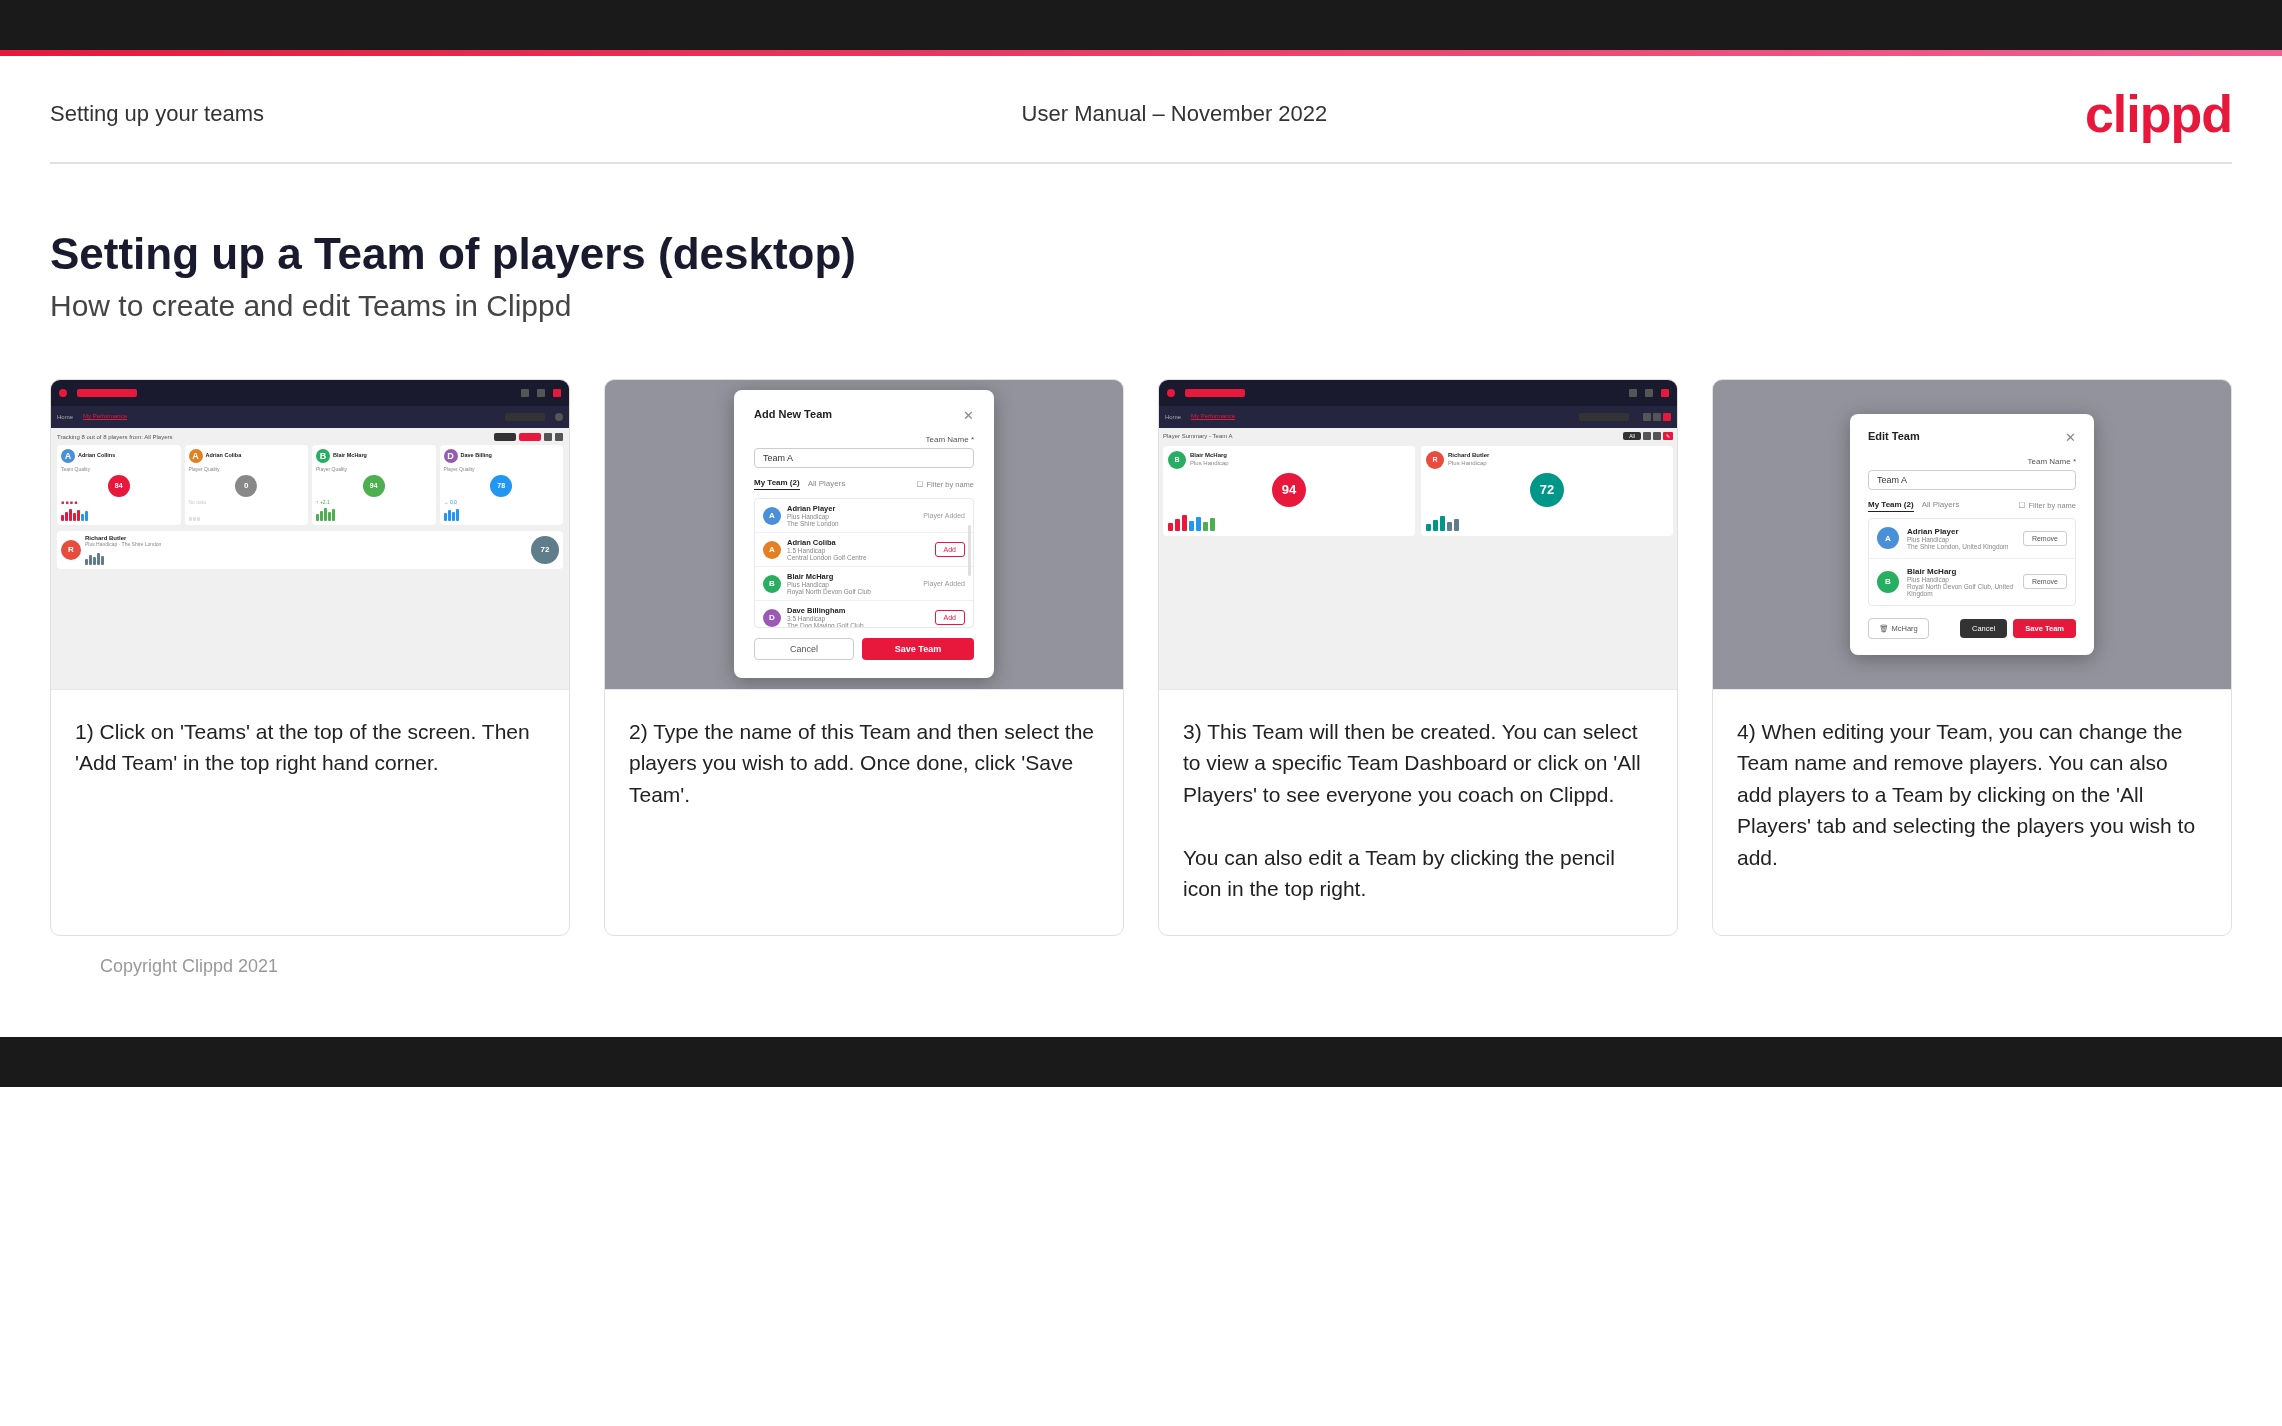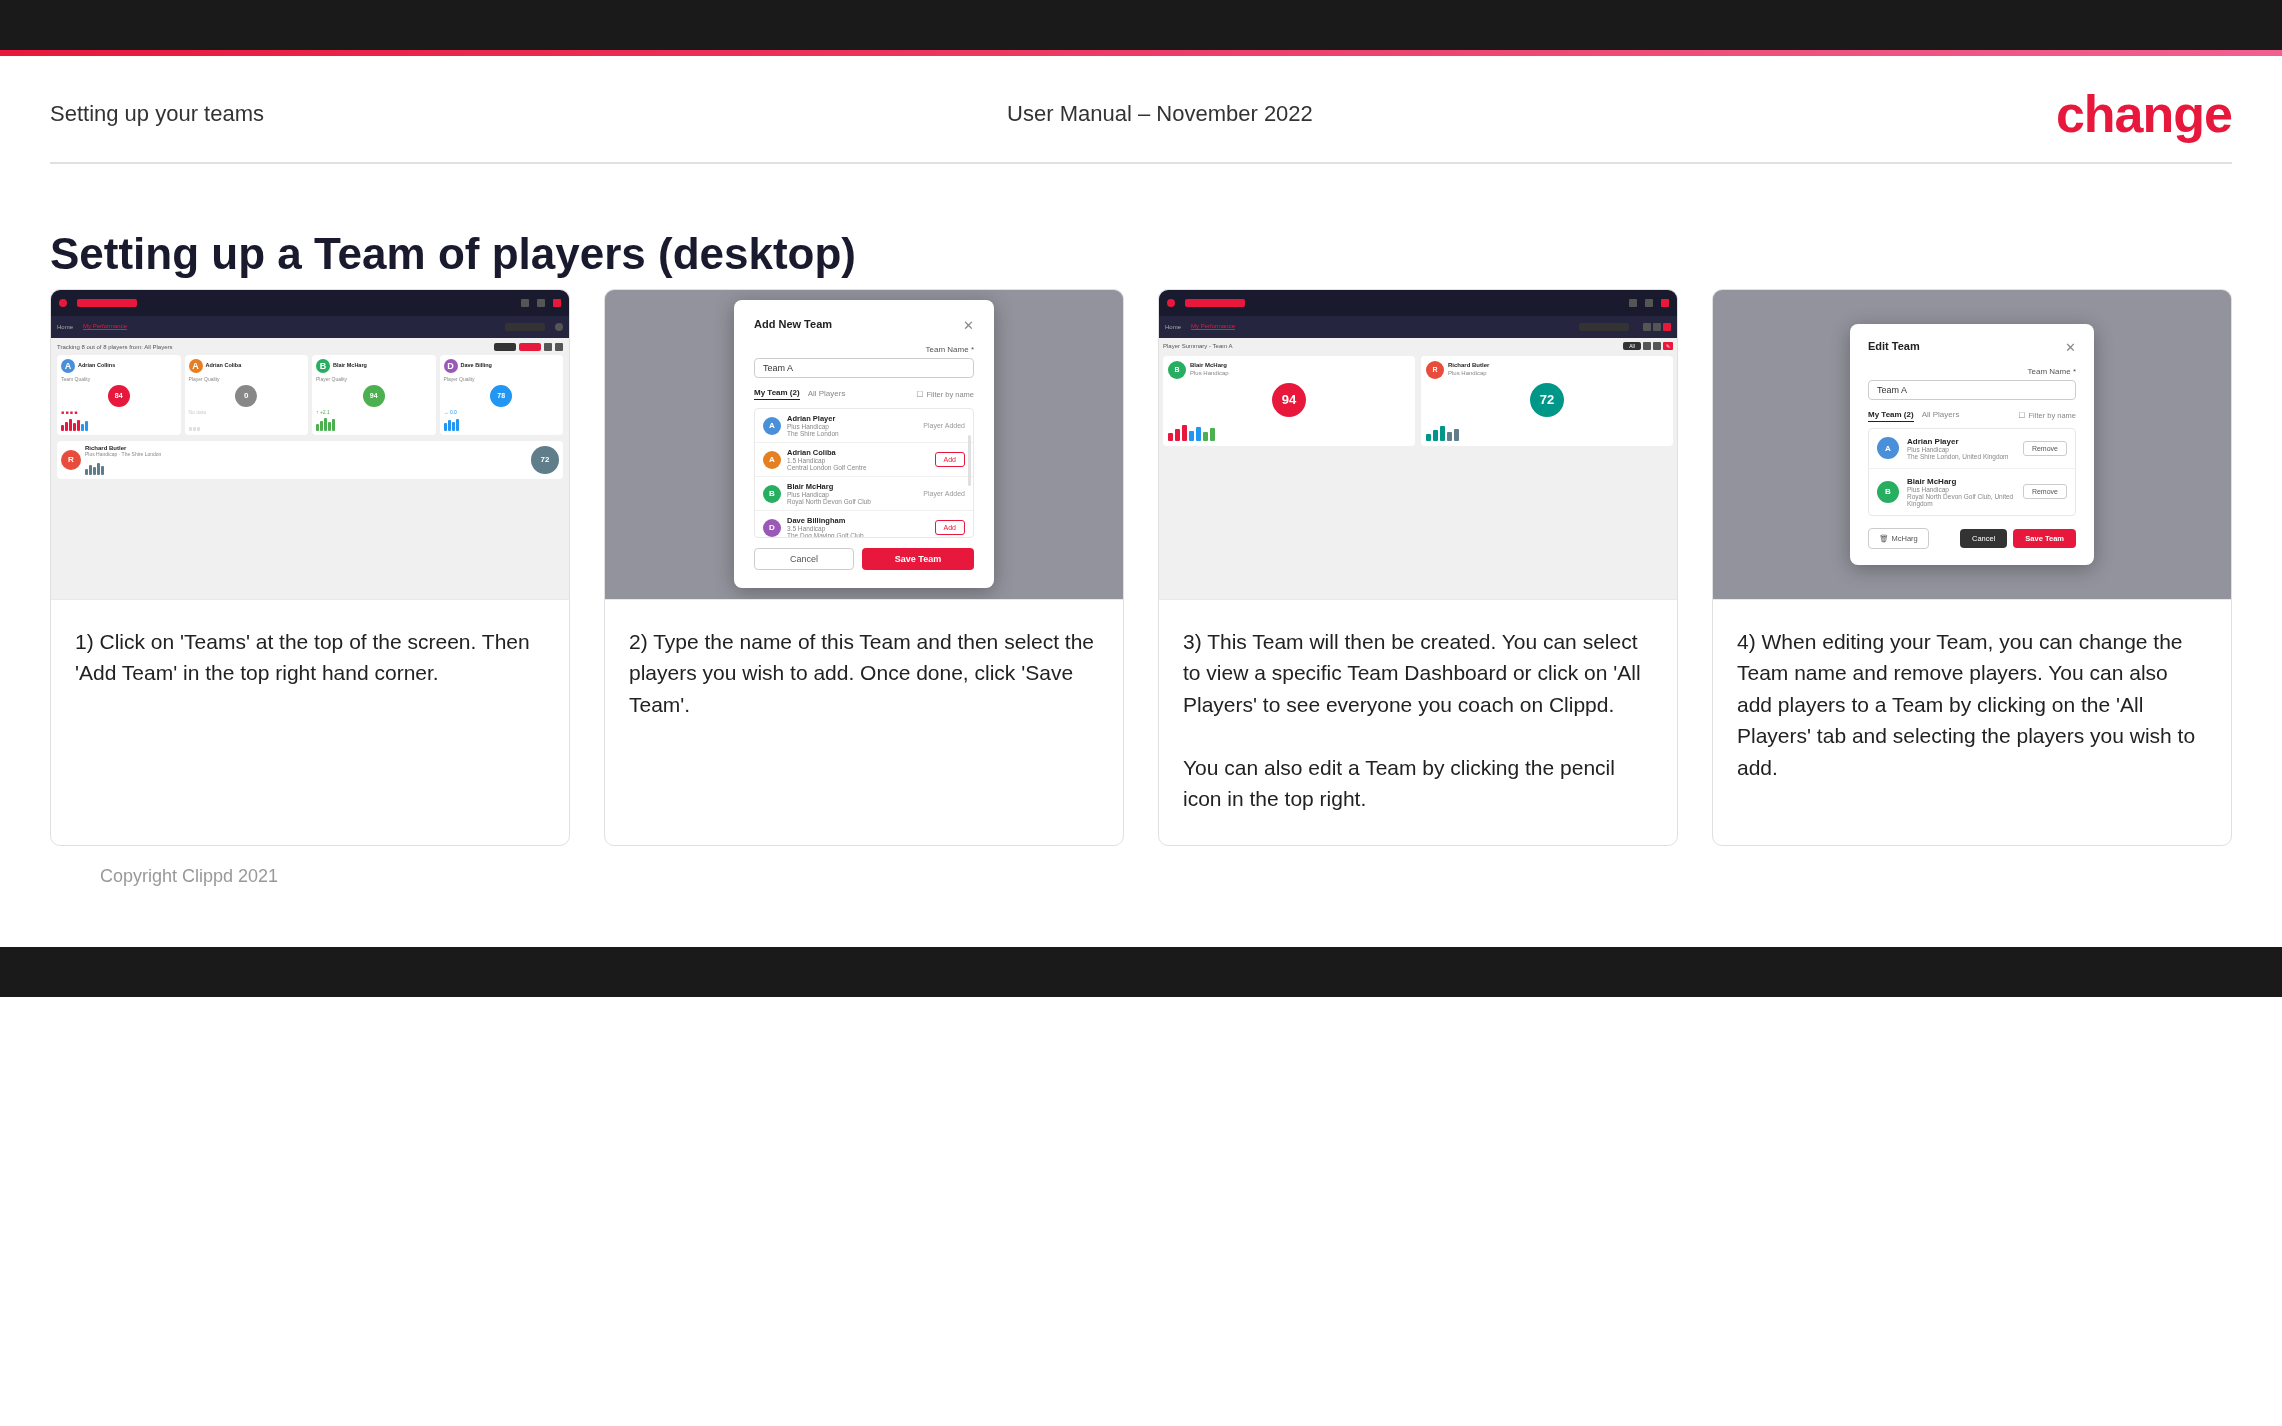--- a/index.html
+++ b/index.html
@@ -621,29 +621,30 @@
 </head>
 <body>
 
 <div class="top-bar"></div>
 <div class="accent-bar"></div>
 
 <div class="header">
   <div class="header-left">Setting up your teams</div>
   <div class="header-center">User Manual – November 2022</div>
   <div class="header-right">
-    <span class="logo">change</span>
+    <span class="logo">clippd</span>
   </div>
 </div>
 
 <div class="divider"></div>
 
 <div class="main-content">
 
   <h1 class="page-title">Setting up a Team of players (desktop)</h1>
+  <p class="page-subtitle">How to create and edit Teams in Clippd</p>
 
   <div class="cards-grid">
 
     <div class="card">
       <div class="card-screenshot screenshot-1">
 
         <div class="dash-top-bar">
           <div class="dash-dot"></div>
           <div style="width:60px;height:8px;background:#e8183c;border-radius:2px;margin-left:4px;"></div>
           <div style="flex:1;"></div>

